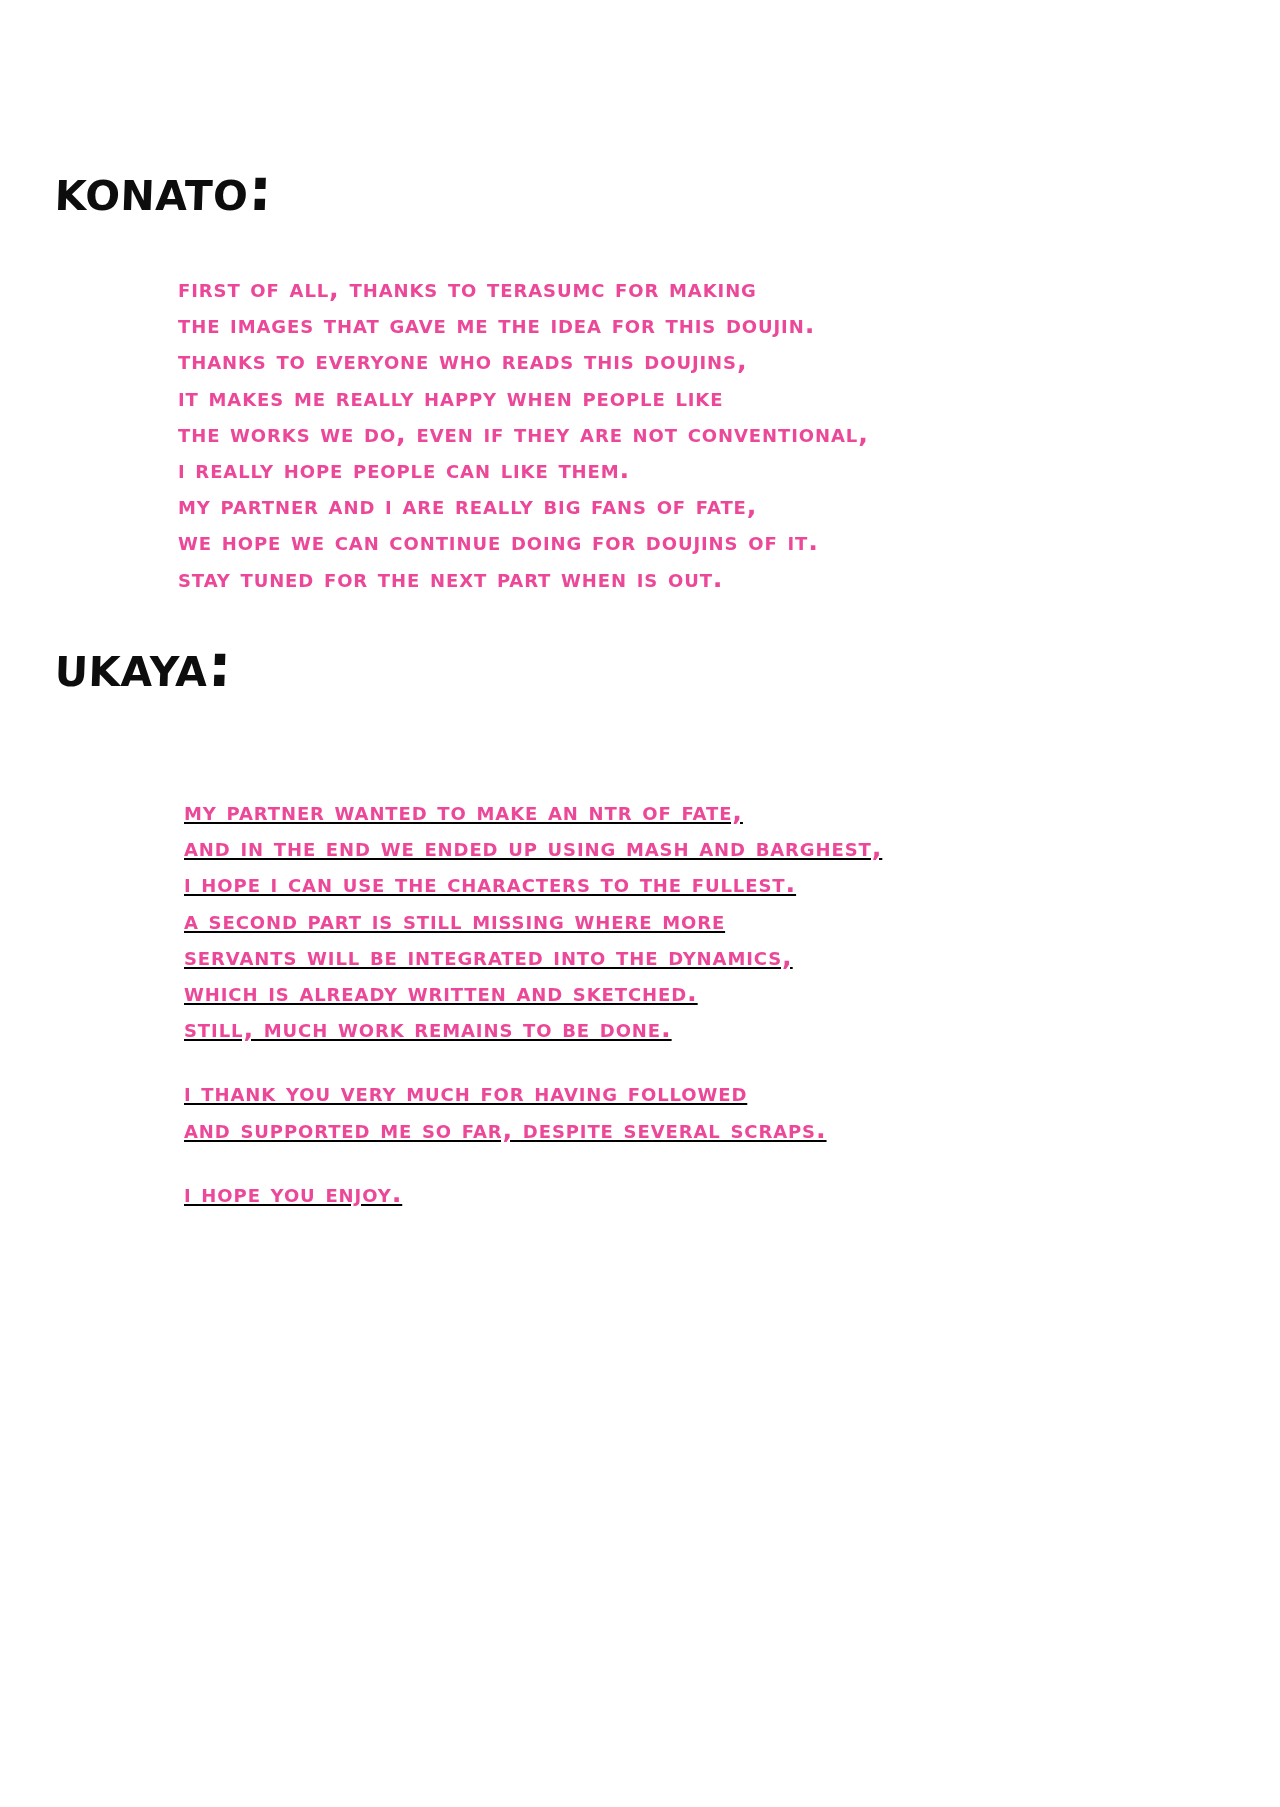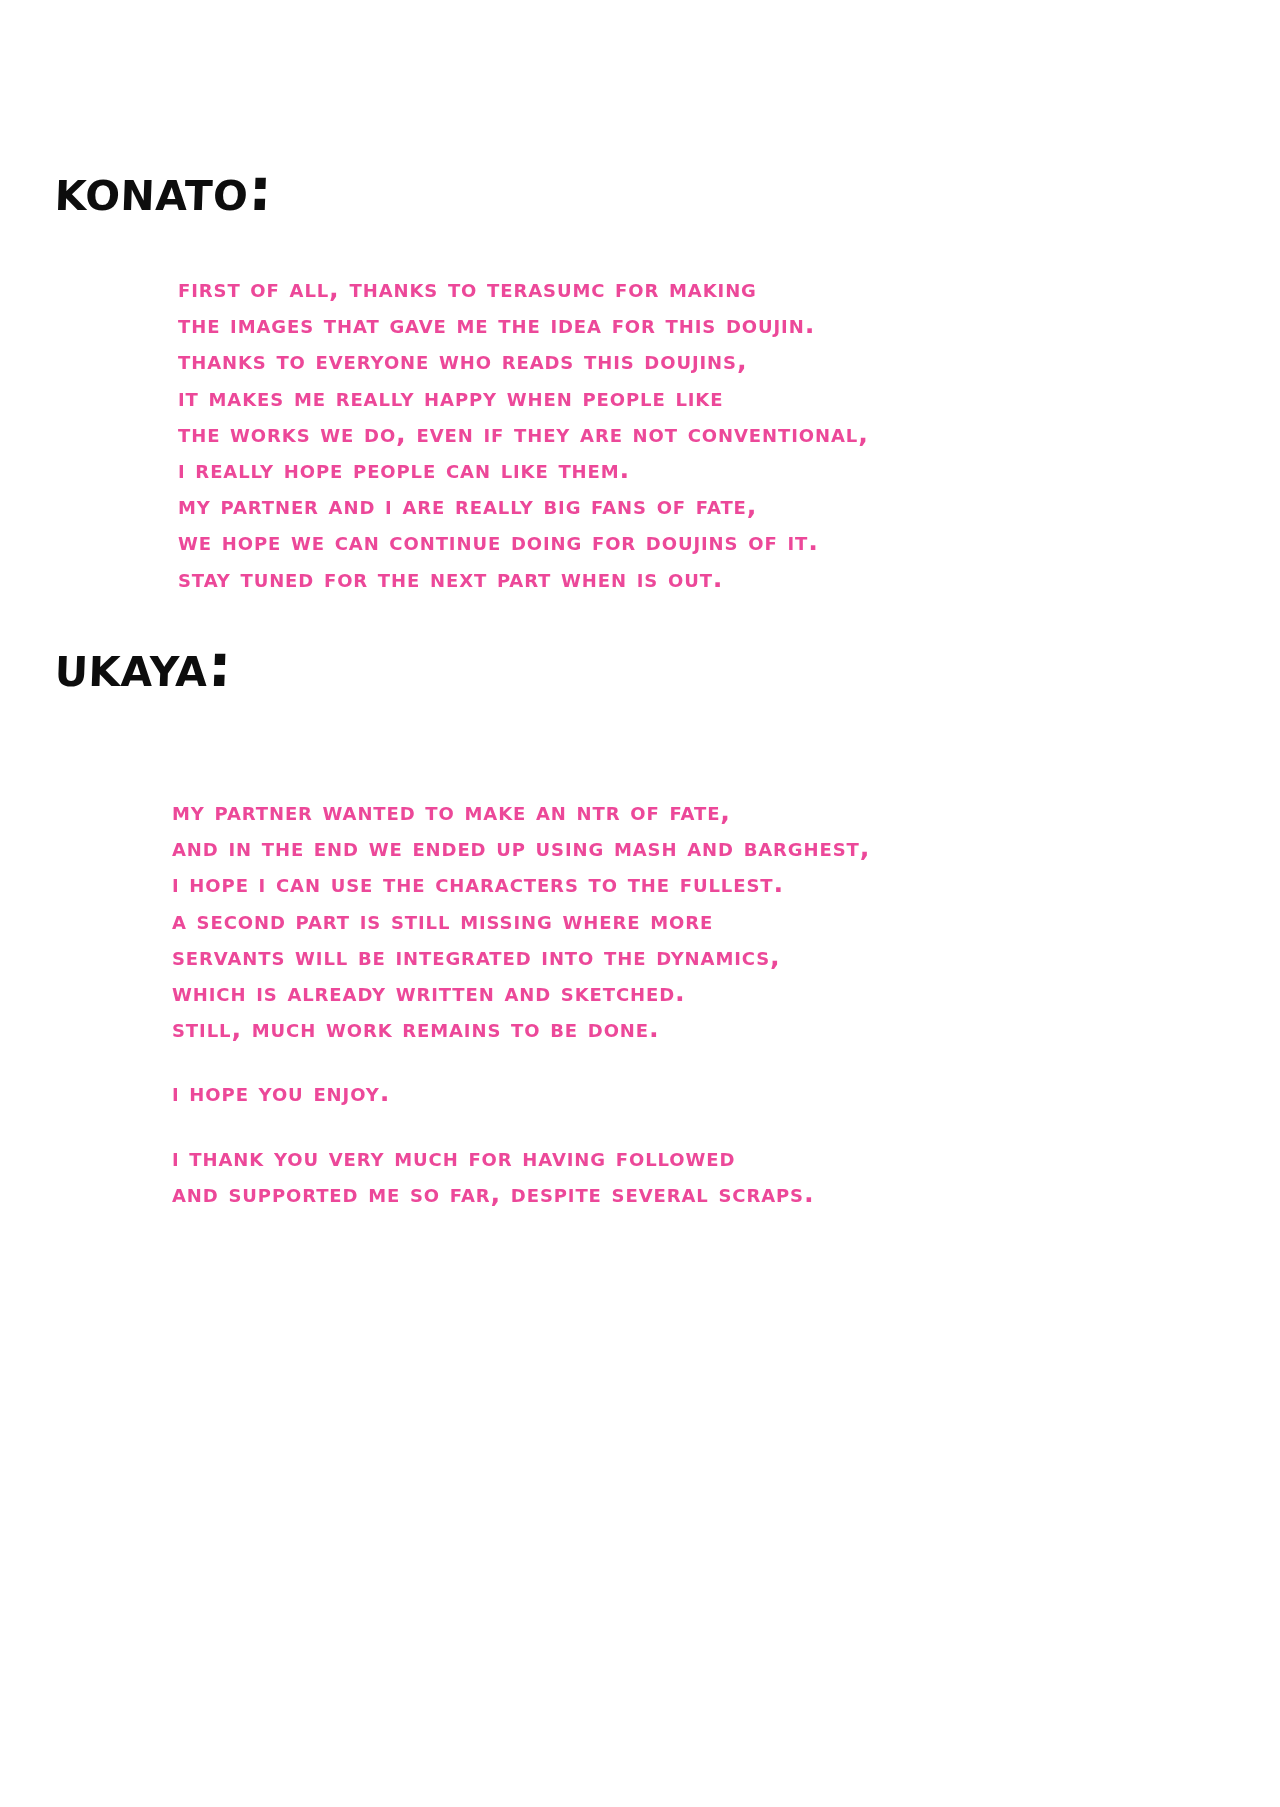--- a/index.html
+++ b/index.html
@@ -78,23 +78,24 @@
     width: 1000px;
   }
 
   #ukaya-heading {
     position: absolute;
     left: 55px;
     top: 636px;
   }
   #ukaya-body {
     position: absolute;
-    left: 172px;
+    left: 184px;
     top: 793px;
     width: 1010px;
+    text-decoration: underline;
   }
 </style>
 </head>
 <body>
 
 <div class="page">
   <div class="afterword">
 
     <div class="section">
       <div id="konato-heading" class="section-heading">Konato:</div>
@@ -114,20 +115,20 @@
     <div class="section">
       <div id="ukaya-heading" class="section-heading">Ukaya:</div>
       <div id="ukaya-body">
         <div class="body-text para">My partner wanted to make an NTR of Fate,
 and in the end we ended up using Mash and Barghest,
 I hope I can use the characters to the fullest.
 A second part is still missing where more
 servants will be integrated into the dynamics,
 which is already written and sketched.
 Still, much work remains to be done.</div>
-        <div class="body-text para">I hope you enjoy.</div>
         <div class="body-text para">I thank you very much for having followed
 and supported me so far, despite several scraps.</div>
+        <div class="body-text para">I hope you enjoy.</div>
       </div>
     </div>
 
   </div>
 </div>
 
 </body></html>

